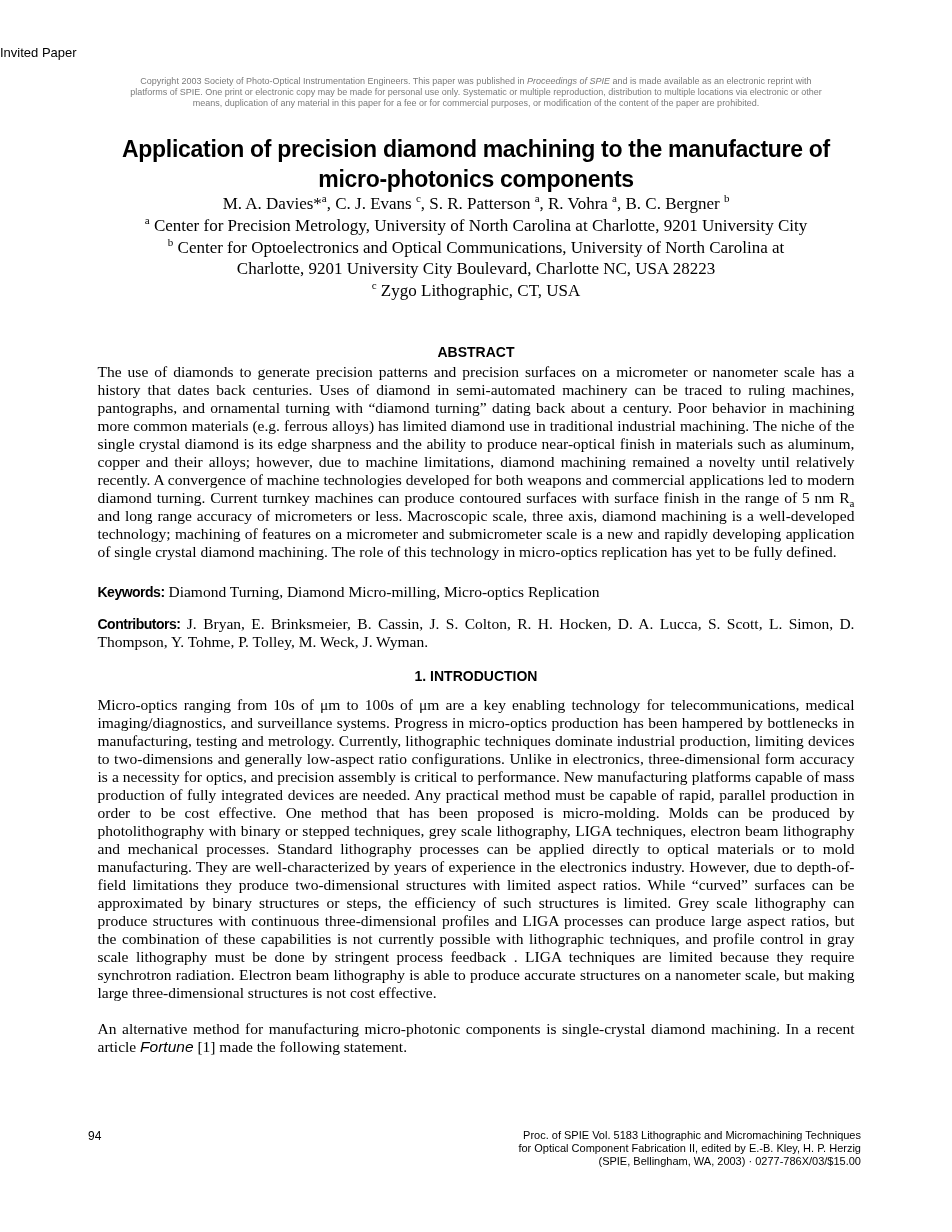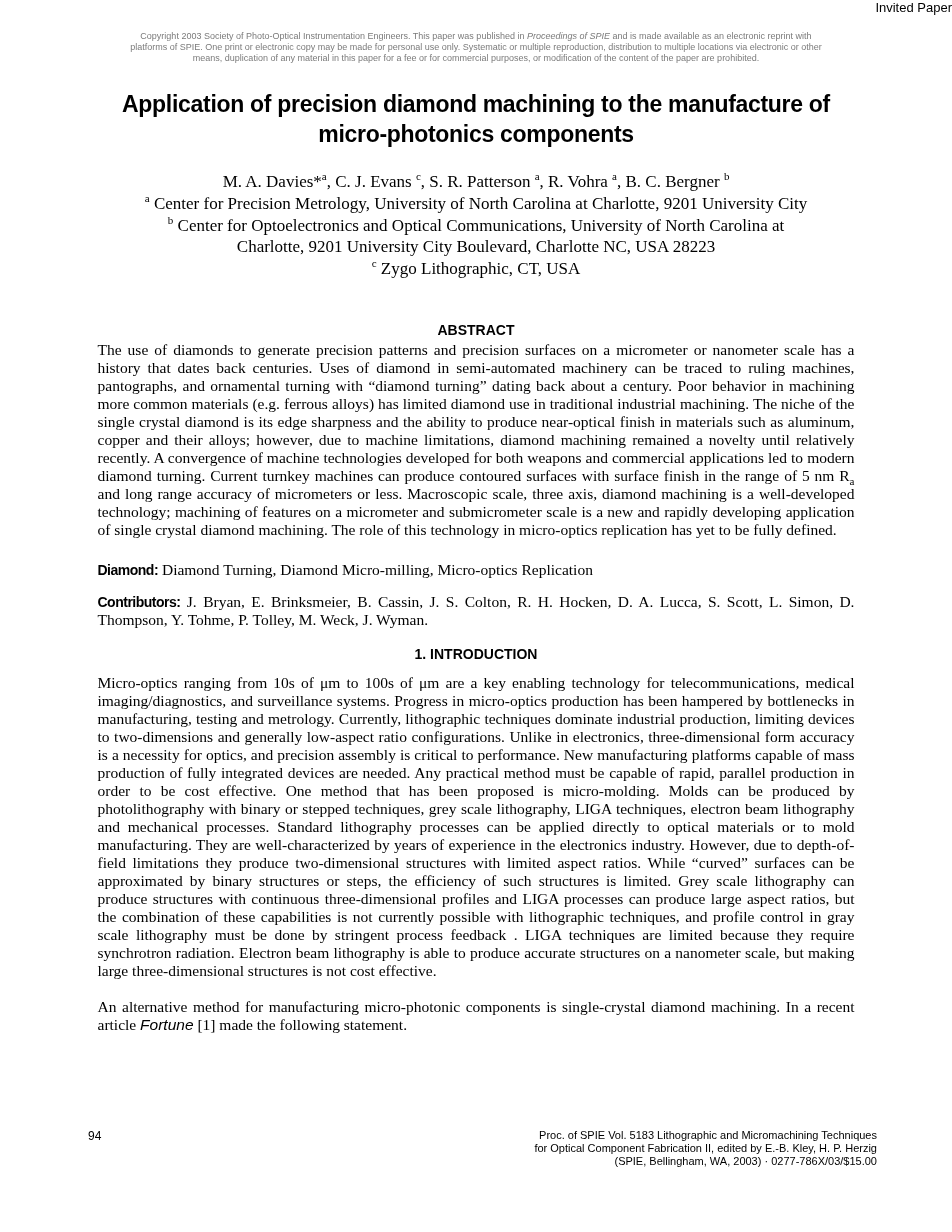--- a/index.html
+++ b/index.html
@@ -8,21 +8,22 @@
     width: 952px;
     height: 1232px;
     background: #ffffff;
     margin: 0 auto;
     position: relative;
     font-family: "Liberation Serif", serif;
     color: #000000;
     overflow: hidden;
   }
   .invited {
-    text-align: right;
+    padding-top: 45px;
+    text-align: left;
     font-family: "Liberation Sans", sans-serif;
     font-size: 13px;
   }
   .copyright {
     width: 694px;
     margin: 16px auto 0 auto;
     text-align: center;
     font-family: "Liberation Sans", sans-serif;
     font-size: 9px;
     line-height: 11px;
@@ -32,21 +33,20 @@
   .paper-title {
     margin: 25px auto 0 auto;
     text-align: center;
     font-family: "Liberation Sans", sans-serif;
     font-weight: bold;
     font-size: 23px;
     line-height: 30px;
     letter-spacing: -0.3px;
   }
   .authors {
-    margin-top: 23px;
     text-align: center;
     font-size: 17px;
   }
   sup {
     font-size: 11px;
     vertical-align: super;
     line-height: 0;
   }
   sub {
     font-size: 11px;
@@ -85,21 +85,21 @@
   }
   .intro-p1 { margin-top: 12px; }
   .intro-p2 { margin-top: 18px; }
   .sans-italic {
     font-family: "Liberation Sans", sans-serif;
     font-style: italic;
   }
   .footer {
     position: absolute;
     left: 88px;
-    right: 75px;
+    right: 91px;
     top: 1129px;
     display: flex;
     justify-content: space-between;
     align-items: flex-start;
     font-family: "Liberation Sans", sans-serif;
   }
   .page-number { font-size: 12px; }
   .citation {
     text-align: right;
     font-size: 11px;
@@ -135,21 +135,21 @@
     <div><sup>c</sup><span> Zygo Lithographic, CT, USA</span></div>
   </div>
 
   <div class="section-heading abstract-heading">ABSTRACT</div>
 
   <div class="body-block abstract-body">
     <span>The use of diamonds to generate precision patterns and precision surfaces on a micrometer or nanometer scale has a history that dates back centuries.  Uses of diamond in semi-automated machinery can be traced to ruling machines, pantographs, and ornamental turning with “diamond turning” dating back about a century.  Poor behavior in machining more common materials (e.g. ferrous alloys) has limited diamond use in traditional industrial machining.  The niche of the single crystal diamond is its edge sharpness and the ability to produce near-optical finish in materials such as aluminum, copper and their alloys; however, due to machine limitations, diamond machining remained a novelty until relatively recently.  A convergence of machine technologies developed for both weapons and commercial applications led to modern diamond turning.  Current turnkey machines can produce contoured surfaces with surface finish in the range of 5 nm R</span><sub>a</sub><span> and long range accuracy of micrometers or less.  Macroscopic scale, three axis, diamond machining is a well-developed technology; machining of features on a micrometer and submicrometer scale is a new and rapidly developing application of single crystal diamond machining.  The role of this technology in micro-optics replication has yet to be fully defined.</span>
   </div>
 
   <div class="body-block keywords-line">
-    <span class="inline-label">Diamond:</span><span>  Diamond Turning, Diamond Micro-milling, Micro-optics Replication</span>
+    <span class="inline-label">Keywords:</span><span>  Diamond Turning, Diamond Micro-milling, Micro-optics Replication</span>
   </div>
 
   <div class="body-block contributors-line">
     <span class="inline-label">Contributors:</span><span> J. Bryan, E. Brinksmeier, B. Cassin, J. S. Colton, R. H. Hocken, D. A. Lucca, S. Scott, L. Simon, D. Thompson, Y. Tohme, P. Tolley,  M. Weck,  J. Wyman.</span>
   </div>
 
   <div class="section-heading intro-heading">1.  INTRODUCTION</div>
 
   <div class="body-block intro-p1">Micro-optics ranging from 10s of μm to 100s of μm are a key enabling technology for telecommunications, medical imaging/diagnostics, and surveillance systems.  Progress in micro-optics production has been hampered by bottlenecks in manufacturing, testing and metrology.  Currently, lithographic techniques dominate industrial production, limiting devices to two-dimensions and generally low-aspect ratio configurations.  Unlike in electronics, three-dimensional form accuracy is a necessity for optics, and precision assembly is critical to performance.  New manufacturing platforms capable of mass production of fully integrated devices are needed.  Any practical method must be capable of rapid, parallel production in order to be cost effective.  One method that has been proposed is micro-molding.  Molds can be produced by photolithography with binary or stepped techniques, grey scale lithography, LIGA techniques, electron beam lithography and mechanical processes.  Standard lithography processes can be applied directly to optical materials or to mold manufacturing.  They are well-characterized by years of experience in the electronics industry.  However, due to depth-of-field limitations they produce two-dimensional structures with limited aspect ratios.  While “curved” surfaces can be approximated by binary structures or steps, the efficiency of such structures is limited.   Grey scale lithography can produce structures with continuous three-dimensional profiles and LIGA processes can produce large aspect ratios, but the combination of these capabilities is not currently possible with lithographic techniques, and profile control in gray scale lithography must be done by stringent process feedback .  LIGA techniques are limited because they require synchrotron radiation.  Electron beam lithography is able to produce accurate structures on a nanometer scale, but making large three-dimensional structures is not cost effective.</div>
 

